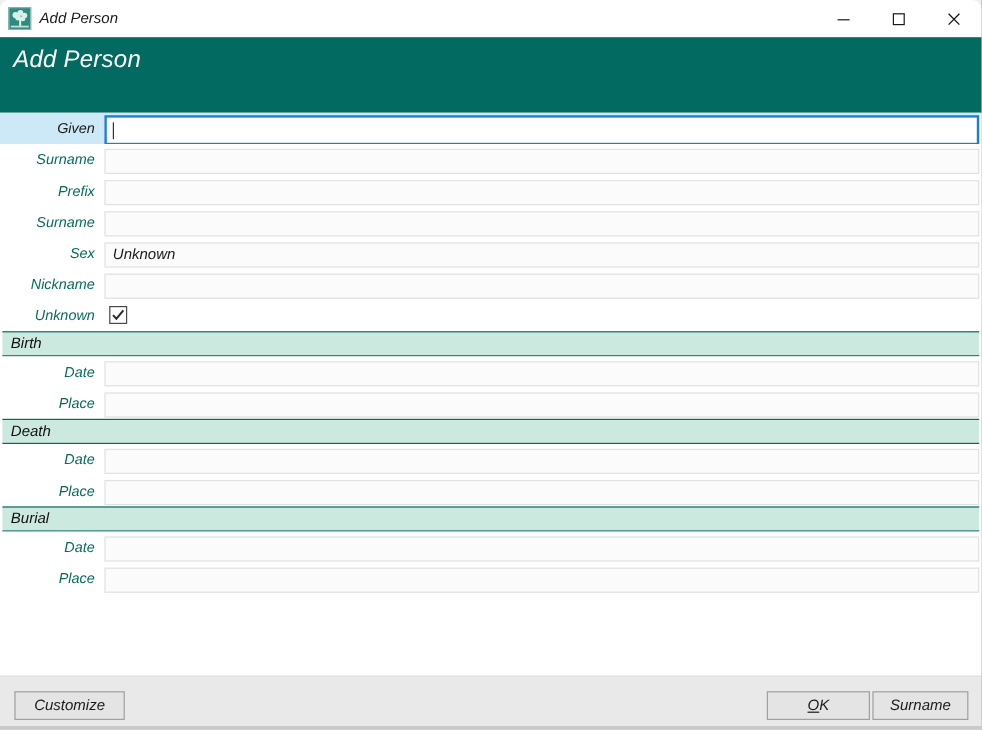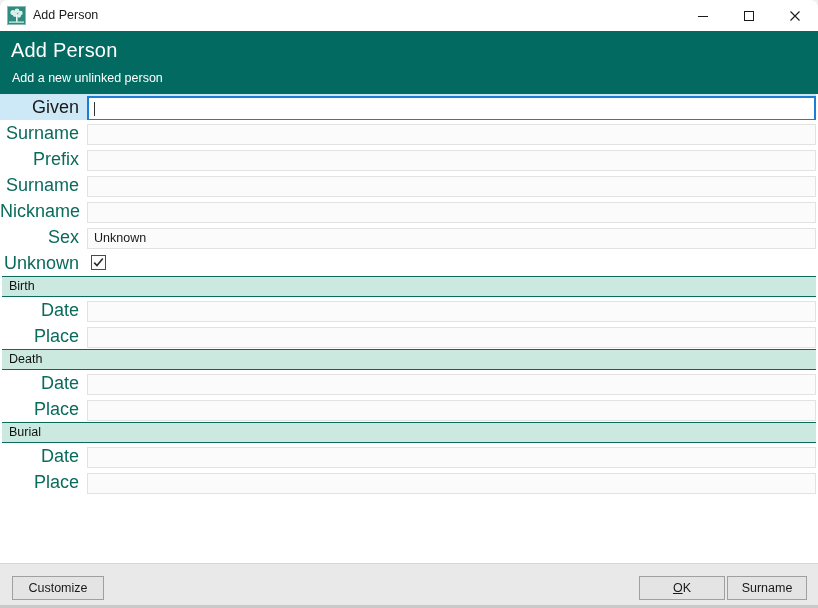--- a/index.html
+++ b/index.html
@@ -14,20 +14,21 @@
     font-family: "Liberation Sans", sans-serif;
   }
 
   #window {
     position: absolute;
     left: 0; top: 0;
     width: 818px;
     height: 608px;
     background: #f0f0f0;
     overflow: hidden;
+    font-style: italic;
   }
 
   
   .bg-artifact {
     position: absolute;
     background: #9a9a9a;
   }
 
   
   #titlebar {
@@ -116,21 +117,21 @@
   }
   .row .lbl {
     position: absolute;
     left: 0; top: 0;
     width: 84px;
     height: 26px;
     line-height: 26px;
     text-align: right;
     padding-right: 5px;
     box-sizing: border-box;
-    font-size: 18px;
+    font-size: 12px;
     color: #0a6b5c;
     white-space: nowrap;
   }
   .row .fieldwrap {
     position: absolute;
     left: 84px; top: 0;
     right: 2px;
     height: 26px;
   }
   .fld {
@@ -281,21 +282,20 @@
     </div>
     <div class="winbtn" id="btn-close">
       <svg width="12" height="12" viewBox="0 0 12 12">
         <path d="M1.5 1.5 L10.5 10.5 M10.5 1.5 L1.5 10.5" stroke="#1a1a1a" stroke-width="1.1" fill="none"></path>
       </svg>
     </div>
   </div>
 
   <div id="banner">
     <div id="banner-title">Add Person</div>
-    <div id="banner-sub">Add a new unlinked person</div>
   </div>
 
   <div id="form">
       <div class="row selected">
         <div class="lbl">Given</div>
         <div class="fieldwrap">
           <div class="fld focused">
             <div class="caret"></div>
           </div>
         </div>
@@ -312,29 +312,29 @@
           <div class="fld"></div>
         </div>
       </div>
       <div class="row">
         <div class="lbl">Surname</div>
         <div class="fieldwrap">
           <div class="fld"></div>
         </div>
       </div>
       <div class="row">
+        <div class="lbl">Sex</div>
+        <div class="fieldwrap">
+          <div class="fld">Unknown</div>
+        </div>
+      </div>
+      <div class="row">
         <div class="lbl">Nickname</div>
         <div class="fieldwrap">
           <div class="fld"></div>
-        </div>
-      </div>
-      <div class="row">
-        <div class="lbl">Sex</div>
-        <div class="fieldwrap">
-          <div class="fld">Unknown</div>
         </div>
       </div>
       <div class="row">
         <div class="lbl">Unknown</div>
         <div class="fieldwrap">
           <div class="cbox">
             <svg width="13" height="13" viewBox="0 0 13 13">
               <path d="M2.2 6.6 L5 9.6 L10.8 2.6" stroke="#2b2b2b" stroke-width="1.6" fill="none"></path>
             </svg>
           </div>

